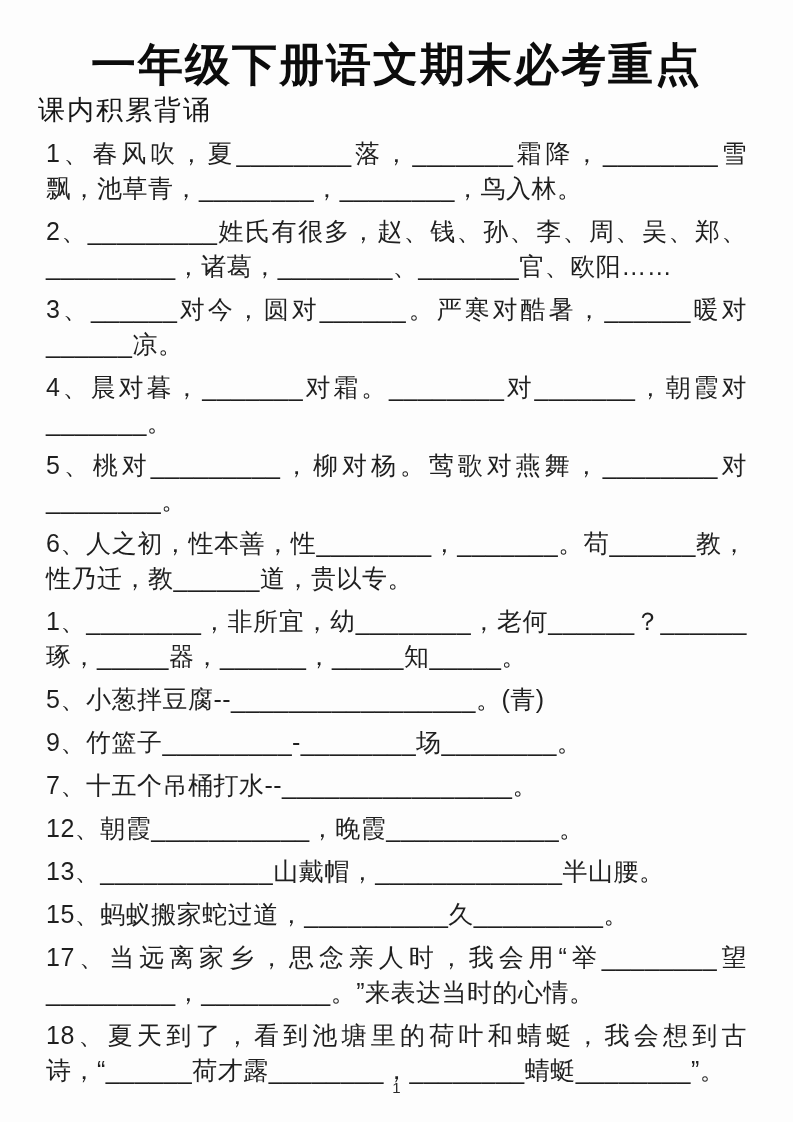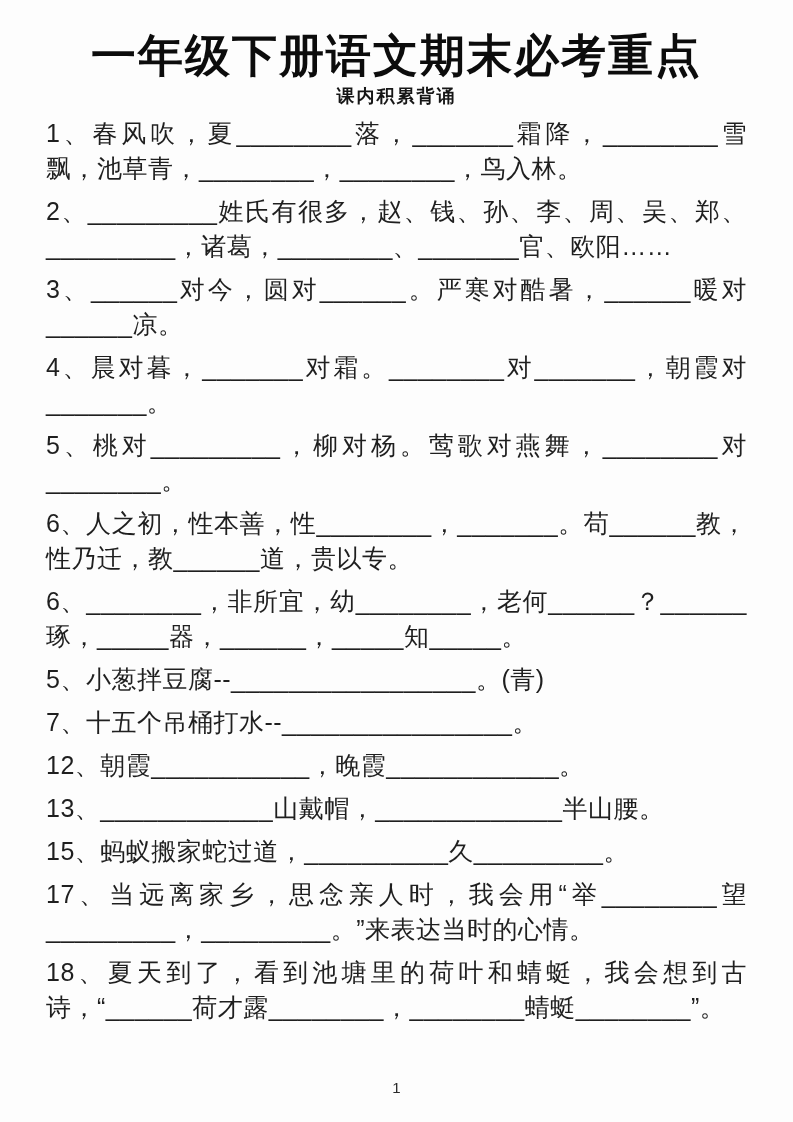--- a/index.html
+++ b/index.html
@@ -13,34 +13,34 @@
     height: 1122px;
     margin: 0 auto;
     background: #fdfdfd;
     box-sizing: border-box;
     padding: 26px 38px 0 38px;
     font-family: "Liberation Sans", "DejaVu Sans", sans-serif;
     color: #1f1f1f;
     overflow: hidden;
   }
   .doc-title {
-    margin: 4px 0 4px 0;
+    margin: 13px 0 4px 0;
     text-align: center;
     font-size: 45px;
     line-height: 1.15;
     font-weight: bold;
     color: #0c0c0c;
     letter-spacing: 2px;
   }
   .doc-subtitle {
     margin: 2px 0 10px 0;
-    text-align: center;
-    font-size: 18px;
+    text-align: left;
+    font-size: 27px;
     line-height: 1.15;
-    font-weight: bold;
+    font-weight: normal;
     color: #161616;
     letter-spacing: 2px;
   }
   .questions {
     font-size: 25px;
     line-height: 35px;
     text-align: justify;
     letter-spacing: 0.5px;
   }
   .questions p.q {
@@ -67,22 +67,23 @@
 
   <h2 class="doc-subtitle">课内积累背诵</h2>
 
   <div class="questions">
     <p class="q">1、春风吹，夏________落，_______霜降，________雪飘，池草青，________，________，鸟入林。</p>
     <p class="q">2、_________姓氏有很多，赵、钱、孙、李、周、吴、郑、_________，诸葛，________、_______官、欧阳……</p>
     <p class="q">3、______对今，圆对______。严寒对酷暑，______暖对______凉。</p>
     <p class="q">4、晨对暮，_______对霜。________对_______，朝霞对_______。</p>
     <p class="q">5、桃对_________，柳对杨。莺歌对燕舞，________对________。</p>
     <p class="q">6、人之初，性本善，性________，_______。苟______教，性乃迁，教______道，贵以专。</p>
-    <p class="q">6、________，非所宜，幼________，老何______？______琢，_____器，______，_____知_____。</p>
+    <p class="q">1、________，非所宜，幼________，老何______？______琢，_____器，______，_____知_____。</p>
     <p class="q">5、小葱拌豆腐--_________________。(青)</p>
+    <p class="q">9、竹篮子_________-________场________。</p>
     <p class="q">7、十五个吊桶打水--________________。</p>
     <p class="q">12、朝霞___________，晚霞____________。</p>
     <p class="q">13、____________山戴帽，_____________半山腰。</p>
     <p class="q">15、蚂蚁搬家蛇过道，__________久_________。</p>
     <p class="q">17、当远离家乡，思念亲人时，我会用“举________望_________，_________。”来表达当时的心情。</p>
     <p class="q">18、夏天到了，看到池塘里的荷叶和蜻蜓，我会想到古诗，“______荷才露________，________蜻蜓________”。</p>
   </div>
 
   <div class="page-number">1</div>
 

